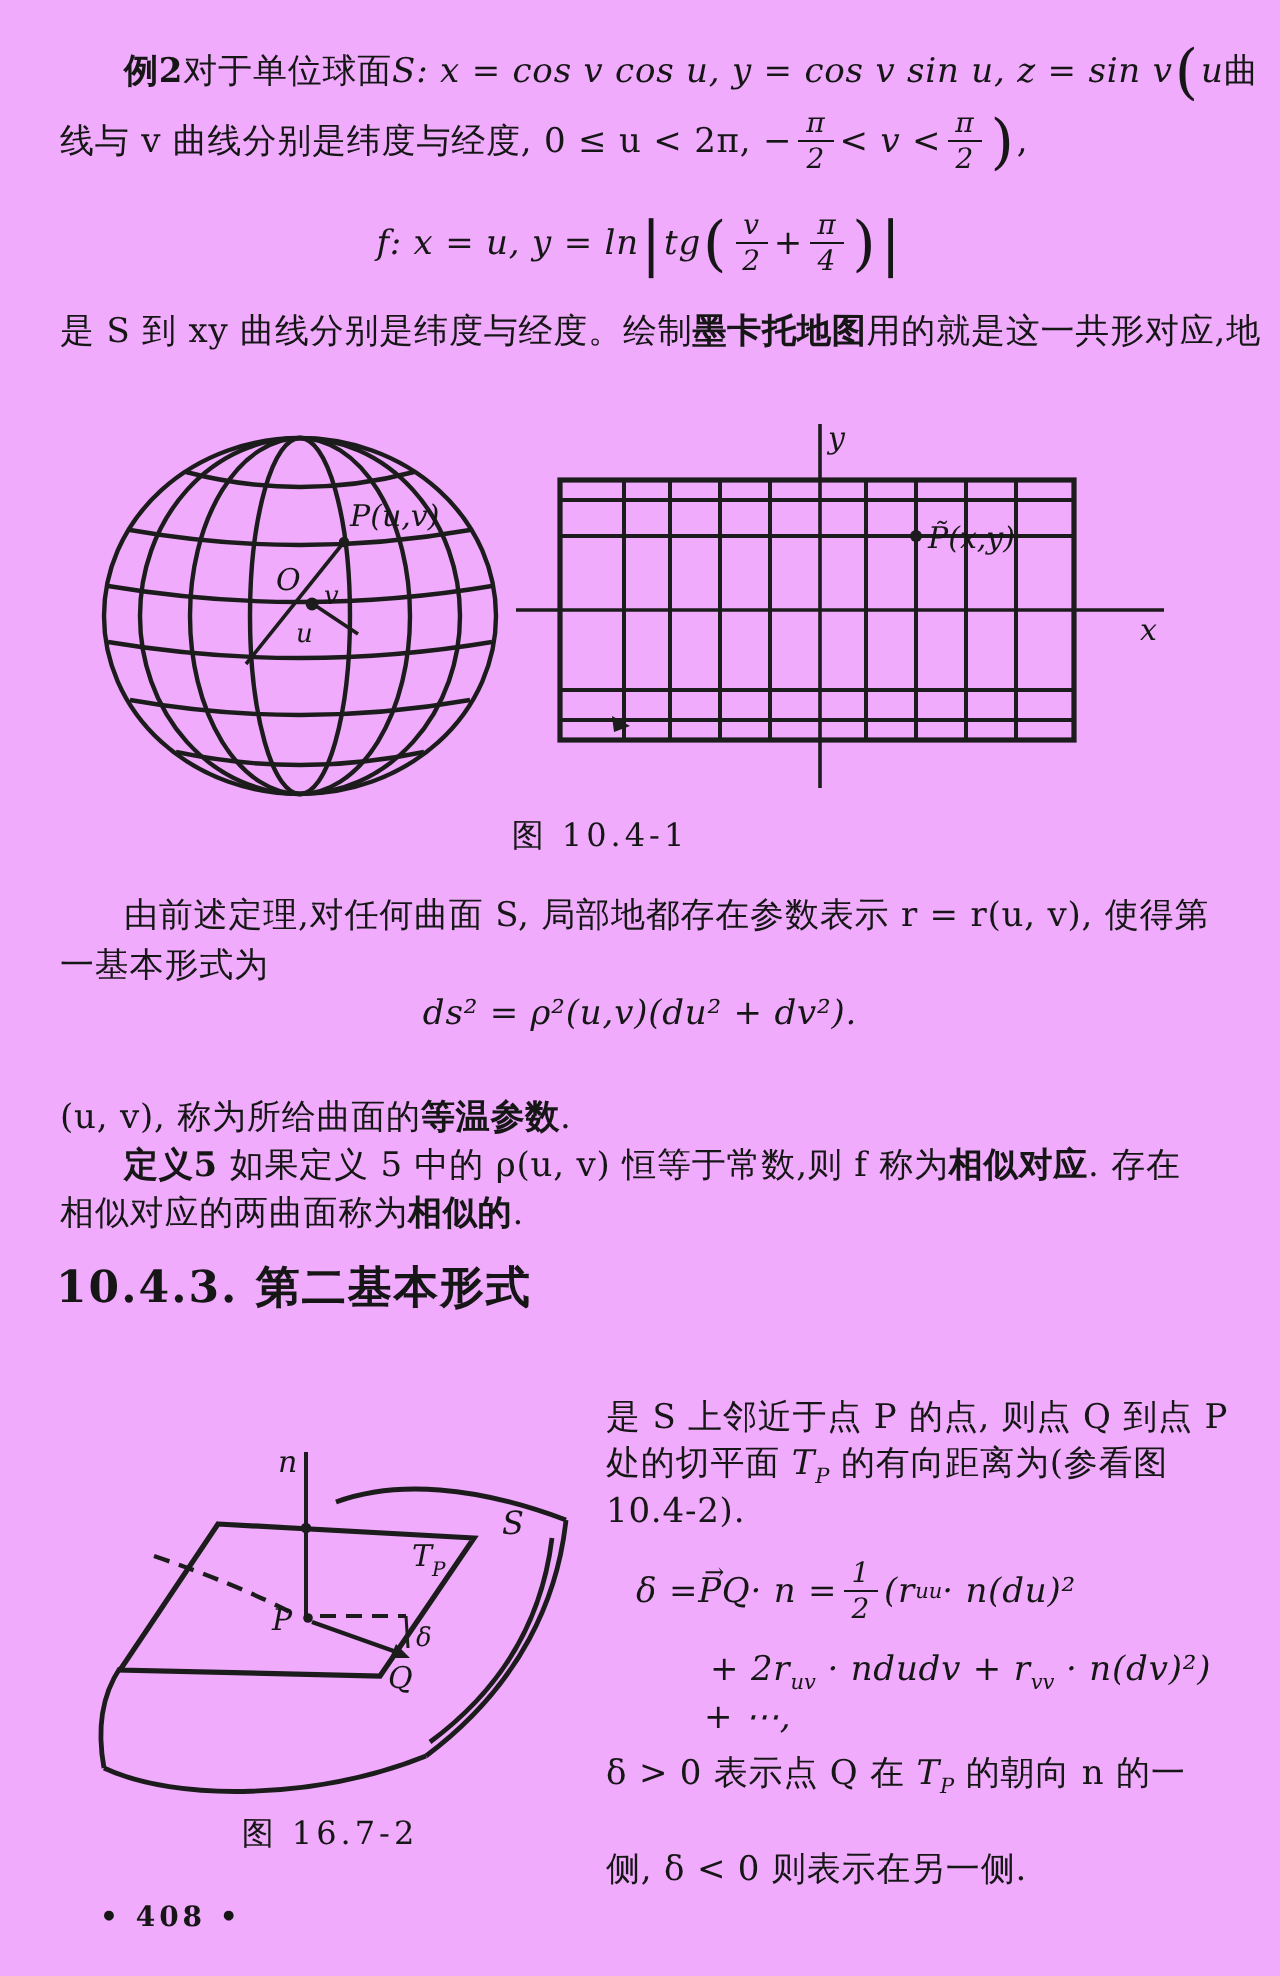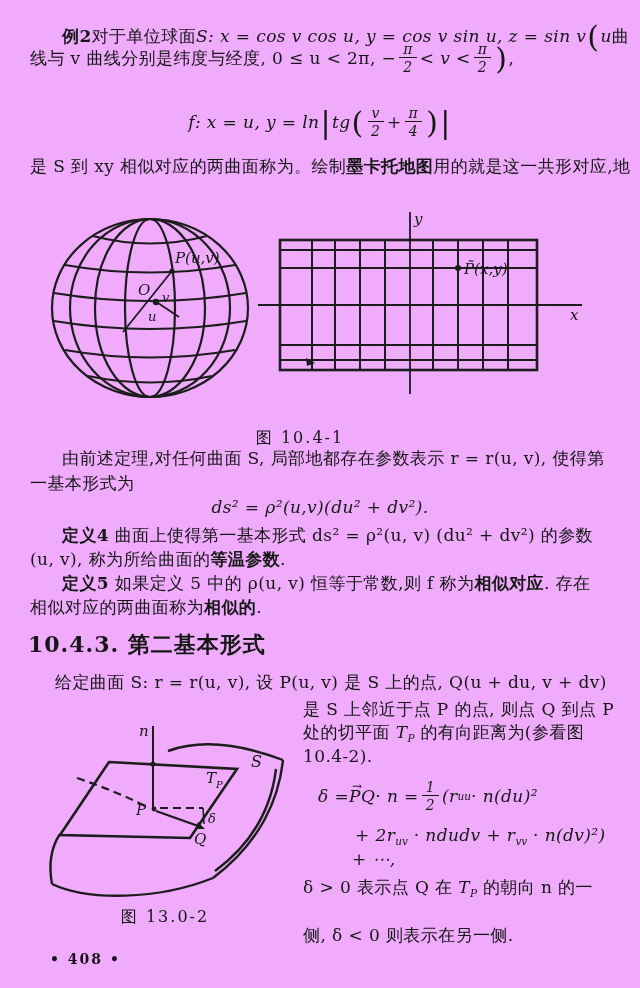--- a/index.html
+++ b/index.html
@@ -40,21 +40,21 @@
 
   <div class="line mline" style="left:62px; top:18px; height:36px;">
     <span class="b">例2</span>
       <span>  对于单位球面 </span>
       <span class="it">S: x = cos v cos u,  y = cos v sin u,  z = sin v</span>
       <span class="bigp">(</span>
       <span class="it">u</span>
       <span> 曲</span>
   </div>
 
-  <div class="line mline" style="left:30px; top:38px; height:40px;">
+  <div class="line mline" style="left:30px; top:51px; height:40px;">
     <span>线与 v 曲线分别是纬度与经度,  0 ≤ u &lt; 2π,  −</span>
     <span class="frac">
         <span class="num">π</span>
         <span class="den">2</span>
       </span>
     <span class="it"> &lt; v &lt; </span>
     <span class="frac">
         <span class="num">π</span>
         <span class="den">2</span>
       </span>
@@ -74,21 +74,21 @@
     <span> + </span>
     <span class="frac">
         <span class="num">π</span>
         <span class="den">4</span>
       </span>
     <span class="bigp">)</span>
     <span class="bigp">|</span>
   </div>
 
   <div class="line" style="left:30px; top:155px;">
-    <span>是 S 到 xy 相似对应的两曲面称为。绘制</span><span class="b">墨卡托地图</span><span>用的就是这一共形对应,地</span>
+    <span>是 S 到 xy 曲线分别是纬度与经度。绘制</span><span class="b">墨卡托地图</span><span>用的就是这一共形对应,地</span>
   </div>
 
   <svg class="fig" style="left:48px; top:214px;" width="205" height="192" viewBox="0 0 205 192">
     <g stroke="#1c1c1c" stroke-width="2.2" fill="none">
       <ellipse cx="102" cy="94" rx="98" ry="89"></ellipse>
       <ellipse cx="102" cy="94" rx="80" ry="89"></ellipse>
       <ellipse cx="102" cy="94" rx="55" ry="89"></ellipse>
       <ellipse cx="102" cy="94" rx="25" ry="89"></ellipse>
     </g>
     <g stroke="#1c1c1c" stroke-width="2.2" fill="none">
@@ -133,43 +133,39 @@
       <line x1="227" y1="28" x2="227" y2="158"></line>
       <line x1="252" y1="28" x2="252" y2="158"></line>
     </g>
     <circle cx="202" cy="56" r="3" fill="#1c1c1c"></circle>
     <polygon points="50,146 59,151 51,154" fill="#1c1c1c"></polygon>
     <text class="svglab" x="158" y="12" font-size="15">y</text>
     <text class="svglab" x="314" y="108" font-size="15">x</text>
     <text class="svglab" x="208" y="62" font-size="15">P̃(x,y)</text>
   </svg>
 
-  <div class="line caption" style="left:180px; top:407px; width:240px;margin-top:20px;">图  10.4-1</div>
+  <div class="line caption" style="left:180px; top:407px; width:240px;">图  10.4-1</div>
 
   <div class="line" style="left:62px; top:447px;">由前述定理,对任何曲面 S, 局部地都存在参数表示 r = r(u, v), 使得第</div>
   <div class="line" style="left:30px; top:472px;">一基本形式为</div>
   <div class="line it" style="left:10px; top:496px; width:620px; text-align:center;">ds² = ρ²(u,v)(du² + dv²).</div>
 
-  <div class="line" style="left:62px; top:524px;">
-    <span class="b">定义4</span><span>  曲面上使得第一基本形式  ds² = ρ²(u, v) (du² + dv²)  的参数</span>
-  </div>
   <div class="line" style="left:30px; top:548px;">
     <span>(u, v), 称为所给曲面的</span><span class="b">等温参数</span><span>.</span>
   </div>
 
   <div class="line" style="left:62px; top:572px;">
     <span class="b">定义5</span><span>  如果定义 5 中的 ρ(u, v) 恒等于常数,则 f 称为</span><span class="b">相似对应</span><span>. 存在</span>
   </div>
   <div class="line" style="left:30px; top:596px;">
     <span>相似对应的两曲面称为</span><span class="b">相似的</span><span>.</span>
   </div>
 
   <div class="line heading" style="left:28px; top:633px;">10.4.3. 第二基本形式</div>
 
-  <div class="line" style="left:55px; top:671px;">给定曲面 S: r = r(u, v), 设 P(u, v) 是 S 上的点, Q(u + du, v + dv)</div>
 
   <div class="line" style="left:303px; top:698px;">是 S 上邻近于点 P 的点, 则点 Q 到点 P</div>
   <div class="line" style="left:303px; top:721px;">
     <span>处的切平面 </span><span class="it">T</span><sub>P</sub><span> 的有向距离为(参看图</span>
   </div>
   <div class="line" style="left:303px; top:745px;">10.4-2).</div>
 
   <div class="line mline" style="left:318px; top:776px; height:40px;">
     <span class="it">δ = </span>
     <span class="vec"><span class="arr">→</span><span>PQ</span></span>
@@ -211,17 +207,17 @@
     <line x1="170" y1="88" x2="171" y2="104" stroke="#1c1c1c" stroke-width="1.5"></line>
     <text class="svglab" x="106" y="16" font-size="15">n</text>
     <text class="svglab" x="218" y="47" font-size="16">S</text>
     <text class="svglab" x="173" y="63" font-size="15">T</text>
     <text class="svglab" x="183" y="68" font-size="10">P</text>
     <text class="svglab" x="103" y="95" font-size="15">P</text>
     <text class="svglab" x="175" y="103" font-size="13">δ</text>
     <text class="svglab" x="161" y="124" font-size="15">Q</text>
   </svg>
 
-  <div class="line caption" style="left:100px; top:906px; width:130px;">图  13.0-2</div>
+  <div class="line caption" style="left:100px; top:906px; width:130px;">图  16.7-2</div>
 
   <div class="line footer" style="left:50px; top:948px;">• 408 •</div>
 
 </div>
 
 </body></html>

